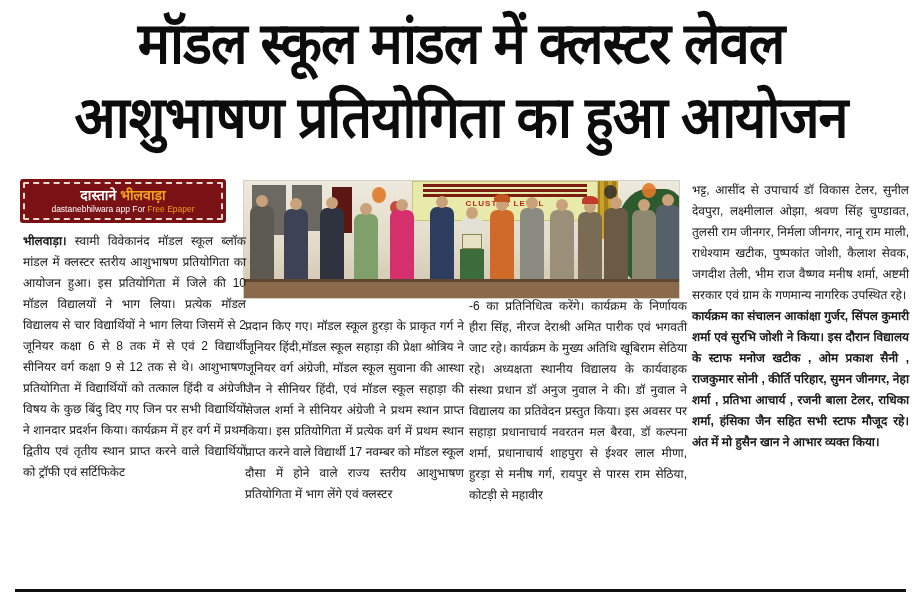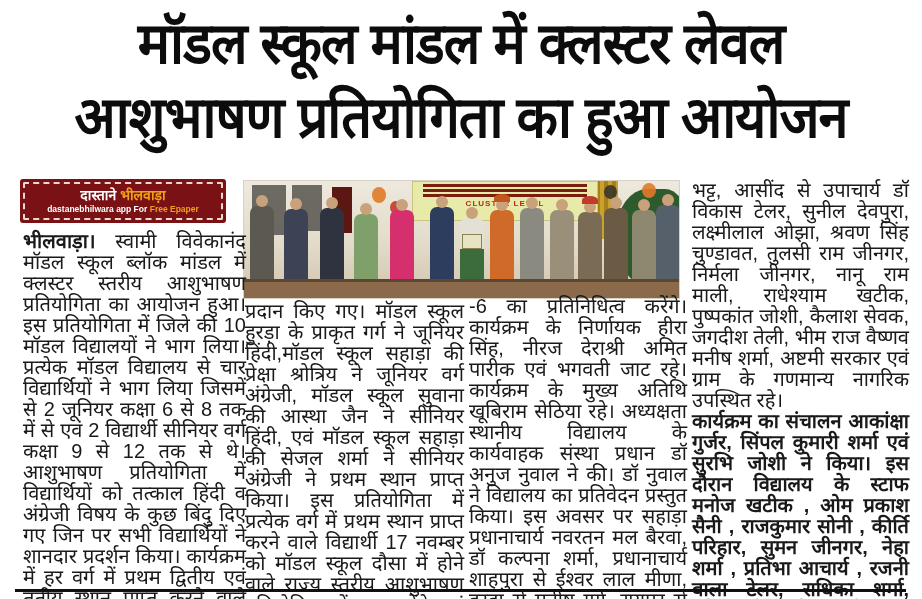--- a/index.html
+++ b/index.html
@@ -18,21 +18,21 @@
   .stamp{
     position:absolute;left:20px;top:179px;width:206px;height:44px;
     background:#7a1115;border-radius:3px;box-sizing:border-box;padding:3px;
   }
   .stamp-inner{
     width:100%;height:100%;box-sizing:border-box;
     border:2px dashed #e9d9cf;border-radius:2px;
     display:flex;flex-direction:column;justify-content:center;align-items:center;gap:1px;
   }
   .stamp-title{font-size:14px;font-weight:700;color:#ffffff;line-height:15px;}
-  .stamp-tag{font-size:8.5px;font-weight:700;color:#ffffff;line-height:10px;text-align:right;}
+  .stamp-tag{font-size:8.5px;font-weight:400;color:#ffffff;line-height:10px;text-align:right;}
   .accent{color:#f0a018;}
   
   .photo{
     position:absolute;left:243px;top:180px;width:437px;height:119px;
     background:linear-gradient(#eee9de 0%,#e2dbc9 55%,#cfc3ab 100%);
     overflow:hidden;border:1px solid #d8d2c6;box-sizing:border-box;
   }
   .floor{position:absolute;left:0;bottom:0;width:100%;height:16px;background:#8a6a4a;border-top:3px solid #5f4630;}
   .window{position:absolute;background:#55544e;opacity:.85;}
   .poster{position:absolute;left:88px;top:6px;width:20px;height:46px;background:#5c1713;}
@@ -44,24 +44,24 @@
   }
   .photo-banner .bars{height:14px;margin:2px 10px 1px;background:repeating-linear-gradient(#7c1d12 0 3px,transparent 3px 5px);}
   .photo-banner .bn-text{font-size:8px;font-weight:700;color:#c22418;letter-spacing:1px;line-height:9px;display:block;}
   .balloon{position:absolute;border-radius:50%;opacity:.9;}
   .person{position:absolute;bottom:10px;width:24px;border-radius:7px 7px 0 0;}
   .person::before{content:"";position:absolute;top:-11px;left:6px;width:12px;height:12px;border-radius:50%;background:#c9a27b;}
   .turban::after{content:"";position:absolute;top:-16px;left:4px;width:16px;height:8px;border-radius:50% 50% 0 0;background:var(--t);}
   .cert{position:absolute;left:2px;top:16px;width:18px;height:13px;background:#e8e3c2;border:1px solid #8a8450;}
   
   .col{position:absolute;color:#191919;}
-  .col p{margin:0;font-size:20px;line-height:21px;text-align:justify;}
+  .col p{margin:0;font-size:12px;line-height:21px;text-align:justify;}
   .col p + p{margin-top:0;font-weight:bold;}
   .col1{left:23px;top:231px;width:223px;}
-  .col2{left:245px;top:301px;width:219px;}
+  .col2{left:245px;top:316px;width:219px;}
   .col3{left:469px;top:296px;width:218px;}
   .col4{left:692px;top:180px;width:217px;}
   .dateline{font-weight:700;}
   .bottom-rule{position:absolute;left:15px;top:589px;width:891px;height:3px;background:#101010;}
 </style>
 </head>
 <body>
 
 <div class="page">
 

